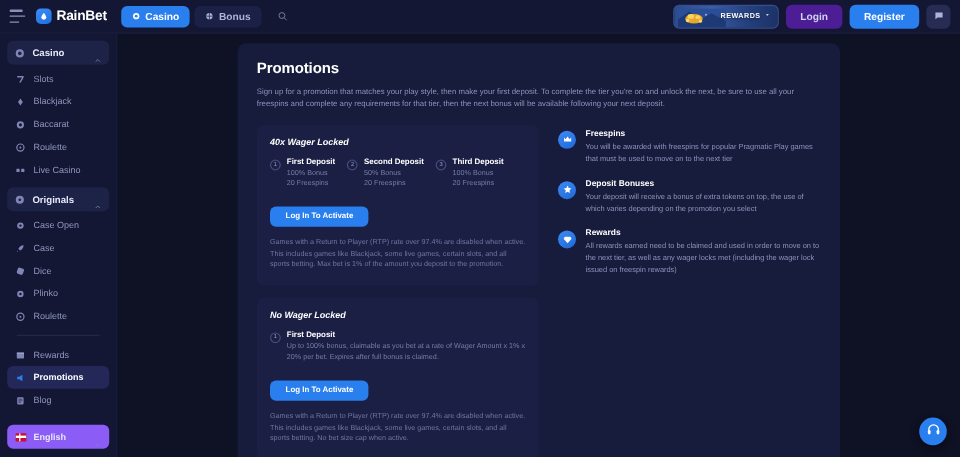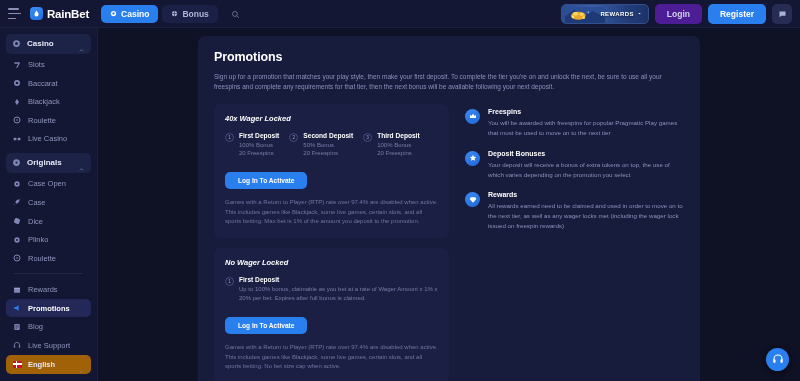--- a/index.html
+++ b/index.html
@@ -104,21 +104,21 @@
   .nav-item .ni svg{width:8px;height:8px;}
   .nav-item .nl{font-size:7.5px;color:#8f96bd;white-space:nowrap;}
   .nav-item.active{background:#232858;}
   .nav-item.active .nl{color:#fff;font-weight:700;}
 
   .nav-sep{height:1px;background:#232747;margin:6px 8px;}
   .nav-gap{height:5px;}
 
   .lang{
     margin-top:auto;margin-bottom:7px;display:flex;align-items:center;gap:6px;
-    height:20px;padding:0 7px;background:#a16207;border-radius:5px;cursor:pointer;
+    height:20px;padding:0 7px;background:#8b5cf6;border-radius:5px;cursor:pointer;
   }
   .flag{width:9px;height:7px;border-radius:1px;background:#c8102e;position:relative;overflow:hidden;flex:0 0 9px;}
   .flag:before{content:"";position:absolute;left:2.6px;top:0;width:1.6px;height:7px;background:#fff;}
   .flag:after{content:"";position:absolute;left:0;top:2.7px;width:9px;height:1.6px;background:#fff;}
   .lang .ll{font-size:7.5px;color:#e6e9f8;font-weight:600;flex:1;}
   .lang .chev{width:6px;height:6px;}
   .lang .chev svg{width:6px;height:6px;stroke:#8a90b8;fill:none;stroke-width:2;}
 
   
   .main{flex:1;min-width:0;overflow:hidden;position:relative;background:#0f1124;padding:0 0 0 0;}
@@ -283,37 +283,37 @@
         <span class="ni">
             <svg viewBox="0 0 24 24">
               <path d="M4 4h16v4l-7 12h-4L16 8H4z" fill="#7f86b5"></path>
             </svg>
           </span>
         <span class="nl">Slots</span>
       </div>
       <div class="nav-item">
         <span class="ni">
             <svg viewBox="0 0 24 24">
+              <path d="M12 3l6 9-6 9-6-9z" fill="#7f86b5"></path>
+            </svg>
+          </span>
+        <span class="nl">Blackjack</span>
+      </div>
+      <div class="nav-item">
+        <span class="ni">
+            <svg viewBox="0 0 24 24">
               <circle cx="12" cy="12" r="9" fill="#7f86b5"></circle>
               <circle cx="12" cy="12" r="4" fill="#141734"></circle>
             </svg>
           </span>
         <span class="nl">Baccarat</span>
       </div>
       <div class="nav-item">
         <span class="ni">
             <svg viewBox="0 0 24 24">
-              <path d="M12 3l6 9-6 9-6-9z" fill="#7f86b5"></path>
-            </svg>
-          </span>
-        <span class="nl">Blackjack</span>
-      </div>
-      <div class="nav-item">
-        <span class="ni">
-            <svg viewBox="0 0 24 24">
               <circle cx="12" cy="12" r="9" fill="none" stroke="#7f86b5" stroke-width="3"></circle>
               <circle cx="12" cy="12" r="2.5" fill="#7f86b5"></circle>
             </svg>
           </span>
         <span class="nl">Roulette</span>
       </div>
       <div class="nav-item">
         <span class="ni">
             <svg viewBox="0 0 24 24">
               <rect x="2" y="8" width="8" height="8" rx="1.5" fill="#7f86b5"></rect>
@@ -405,30 +405,20 @@
         <span class="nl">Promotions</span>
       </div>
       <div class="nav-item">
         <span class="ni">
             <svg viewBox="0 0 24 24">
               <rect x="4" y="3" width="16" height="18" rx="2" fill="#7f86b5"></rect>
               <path d="M7 8h10M7 12h10M7 16h6" stroke="#141734" stroke-width="1.6"></path>
             </svg>
           </span>
         <span class="nl">Blog</span>
-      </div>
-      <div class="nav-item">
-        <span class="ni">
-            <svg viewBox="0 0 24 24">
-              <path d="M4 14v-2a8 8 0 0116 0v2" fill="none" stroke="#7f86b5" stroke-width="2.2"></path>
-              <rect x="2.5" y="13" width="4" height="7" rx="2" fill="#7f86b5"></rect>
-              <rect x="17.5" y="13" width="4" height="7" rx="2" fill="#7f86b5"></rect>
-            </svg>
-          </span>
-        <span class="nl">Live Support</span>
       </div>
 
       <div class="lang">
         <span class="flag"></span>
         <span class="ll">English</span>
         <span class="chev">
           <svg viewBox="0 0 24 24">
               <path d="M6 9l6 6 6-6"></path>
             </svg>
         </span>

